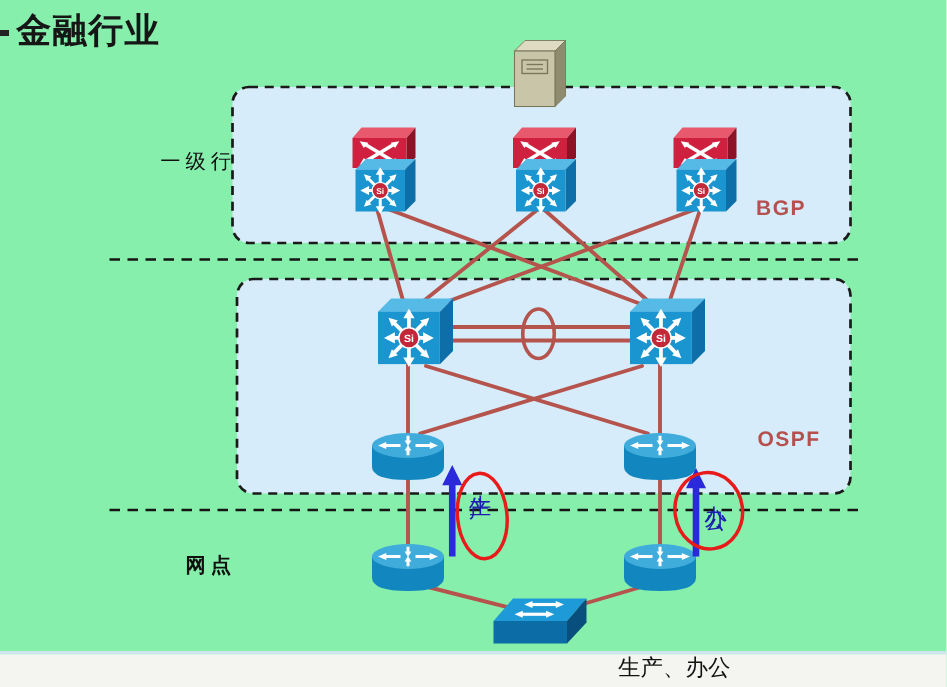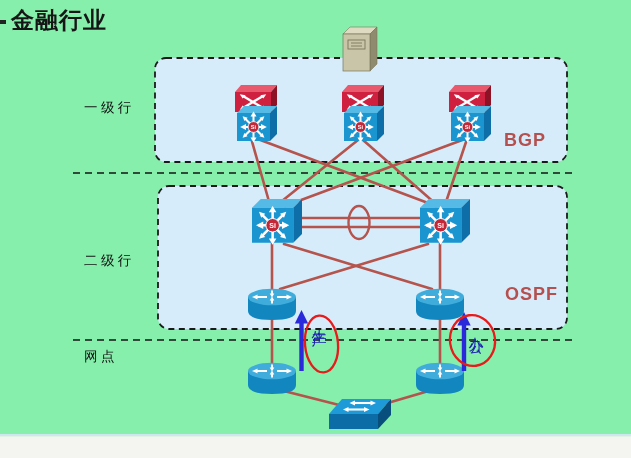--- a/index.html
+++ b/index.html
@@ -6,28 +6,28 @@
   .canvas{
     position:relative;width:631px;height:458px;background:#86efac;overflow:hidden;
     font-family:"Liberation Serif","DejaVu Serif",serif;color:#141414;
   }
   .abs{position:absolute;}
   .title{
     left:11px;top:5px;font-size:23px;font-weight:700;letter-spacing:1px;color:#161616;
   }
   .title-frag{left:0;top:20px;width:6px;height:4px;background:#222;}
   .tier-label{
-    width:70px;text-align:left;font-size:13.5px;line-height:18px;color:#101010;
+    width:70px;text-align:right;font-size:13.5px;line-height:18px;color:#101010;
   }
   .tier1-label{left:84px;top:99px;}
   .tier2-label{left:84px;top:252px;}
-  .tier3-label{left:84px;top:348px;}
+  .tier3-label{left:84px;top:368px;font-weight:bold;}
   .protocol{
     font-family:"Liberation Sans","DejaVu Sans",sans-serif;font-weight:bold;
-    font-size:18px;color:#b5504e;letter-spacing:1px;
+    font-size:14px;color:#b5504e;letter-spacing:1px;
   }
   .bgp{left:504px;top:130px;}
   .ospf{left:505px;top:284px;}
   .flow-text{
     writing-mode:vertical-rl;text-orientation:upright;
     font-size:15px;color:#1c1cb0;letter-spacing:2px;line-height:16px;
   }
   .flow-prod{left:311px;top:317px;}
   .flow-office{left:468px;top:325px;}
   .caption{left:412px;top:436px;font-size:15px;color:#111;}
@@ -183,25 +183,25 @@
     </g>
   </svg>
 
   <div class="abs title-frag"></div>
   <div class="abs title">金融行业</div>
 
   <div class="abs tier-label tier1-label">
     <div>一 级 行</div>
   </div>
   <div class="abs tier-label tier2-label">
-    <div>二 级 行</div>
   </div>
   <div class="abs tier-label tier3-label">
     <div>网 点</div>
   </div>
 
   <div class="abs protocol bgp">BGP</div>
   <div class="abs protocol ospf">OSPF</div>
 
   <div class="abs flow-text flow-prod">生产</div>
   <div class="abs flow-text flow-office">办公</div>
 
+  <div class="abs caption">生产、办公</div>
 </div>
 
 </body></html>

